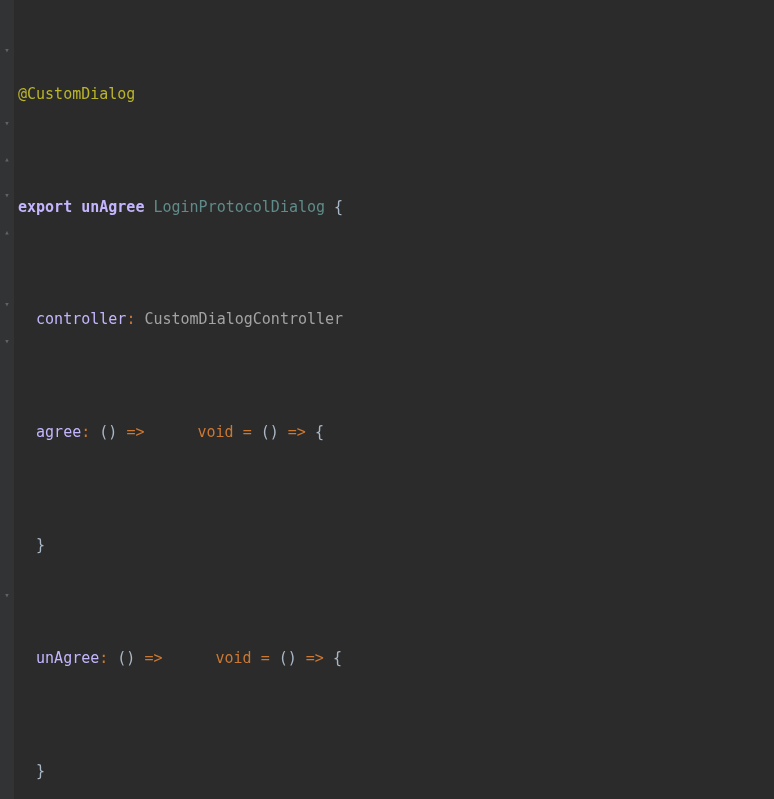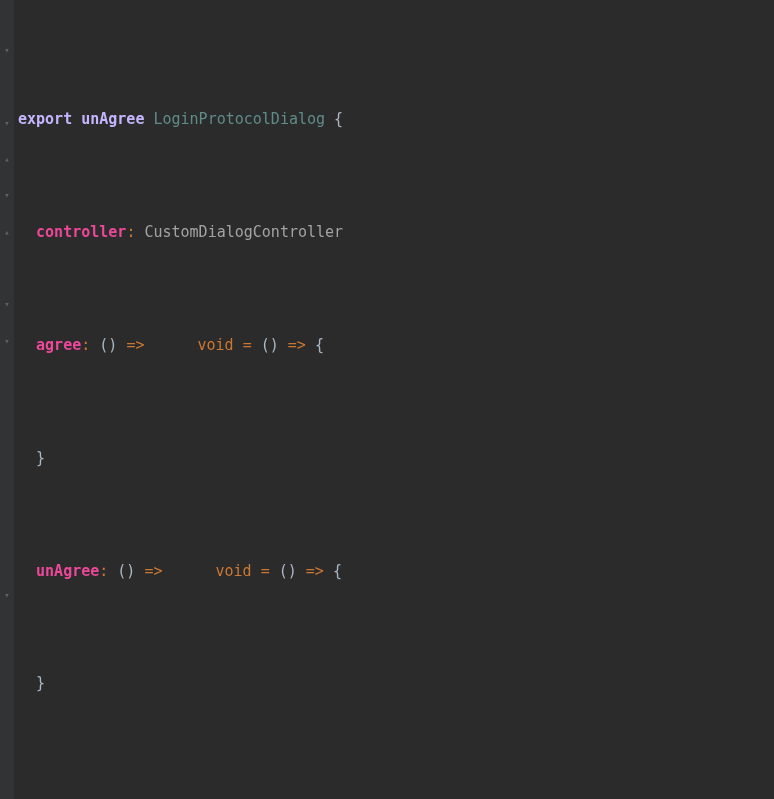--- a/index.html
+++ b/index.html
@@ -46,21 +46,21 @@
     height: 36.3px;
     display: flex;
     align-items: center;
   }
   
   
   .decorator { color: #bbb529; }
   .keyword { color: #c4b5fd; font-weight: 700;}
   .struct-name { color: #5f8c8a; }
   .type { color: #a3a3a3; }
-  .property { color: #ec4899; font-weight: 700;}
+  .property { color: #c4b5fd; font-weight: 400;}
   .paren { color: #a9b7c6; }
   .brace { color: #a9b7c6; }
   .arrow { color: #cc7832; }
   .void { color: #cc7832; margin-left: 44px; }
   .colon { color: #cc7832;}
   
 </style>
 </head>
 <body>
 
@@ -71,20 +71,21 @@
     <div class="fold-marker" style="top:155px;">▴</div>
     <div class="fold-marker" style="top:191px;">▾</div>
     <div class="fold-marker" style="top:228px;">▴</div>
     <div class="fold-marker" style="top:300px;">▾</div>
     <div class="fold-marker" style="top:337px;">▾</div>
     <div class="fold-marker" style="top:591px;">▾</div>
   </div>
 
   <div class="code">
     
+    <div class="line"><span class="decorator">@CustomDialog</span></div>
     
     <div class="line"><span class="keyword">export</span><span> </span><span class="keyword">unAgree</span><span> </span><span class="struct-name">LoginProtocolDialog</span><span> </span><span class="brace">{</span></div>
     
     <div class="line"><span>  </span><span class="property">controller</span><span class="colon">:</span><span> </span><span class="type">CustomDialogController</span></div>
     
     <div class="line"><span>  </span><span class="property">agree</span><span class="colon">:</span><span> </span><span class="paren">()</span><span> </span><span class="arrow">=&gt;</span><span> </span><span class="void">void</span><span> </span><span class="arrow">=</span><span> </span><span class="paren">()</span><span> </span><span class="arrow">=&gt;</span><span> </span><span class="brace">{</span></div>
     
     <div class="line"><span>  </span><span class="brace">}</span></div>
     
     <div class="line"><span>  </span><span class="property">unAgree</span><span class="colon">:</span><span> </span><span class="paren">()</span><span> </span><span class="arrow">=&gt;</span><span> </span><span class="void">void</span><span> </span><span class="arrow">=</span><span> </span><span class="paren">()</span><span> </span><span class="arrow">=&gt;</span><span> </span><span class="brace">{</span></div>

